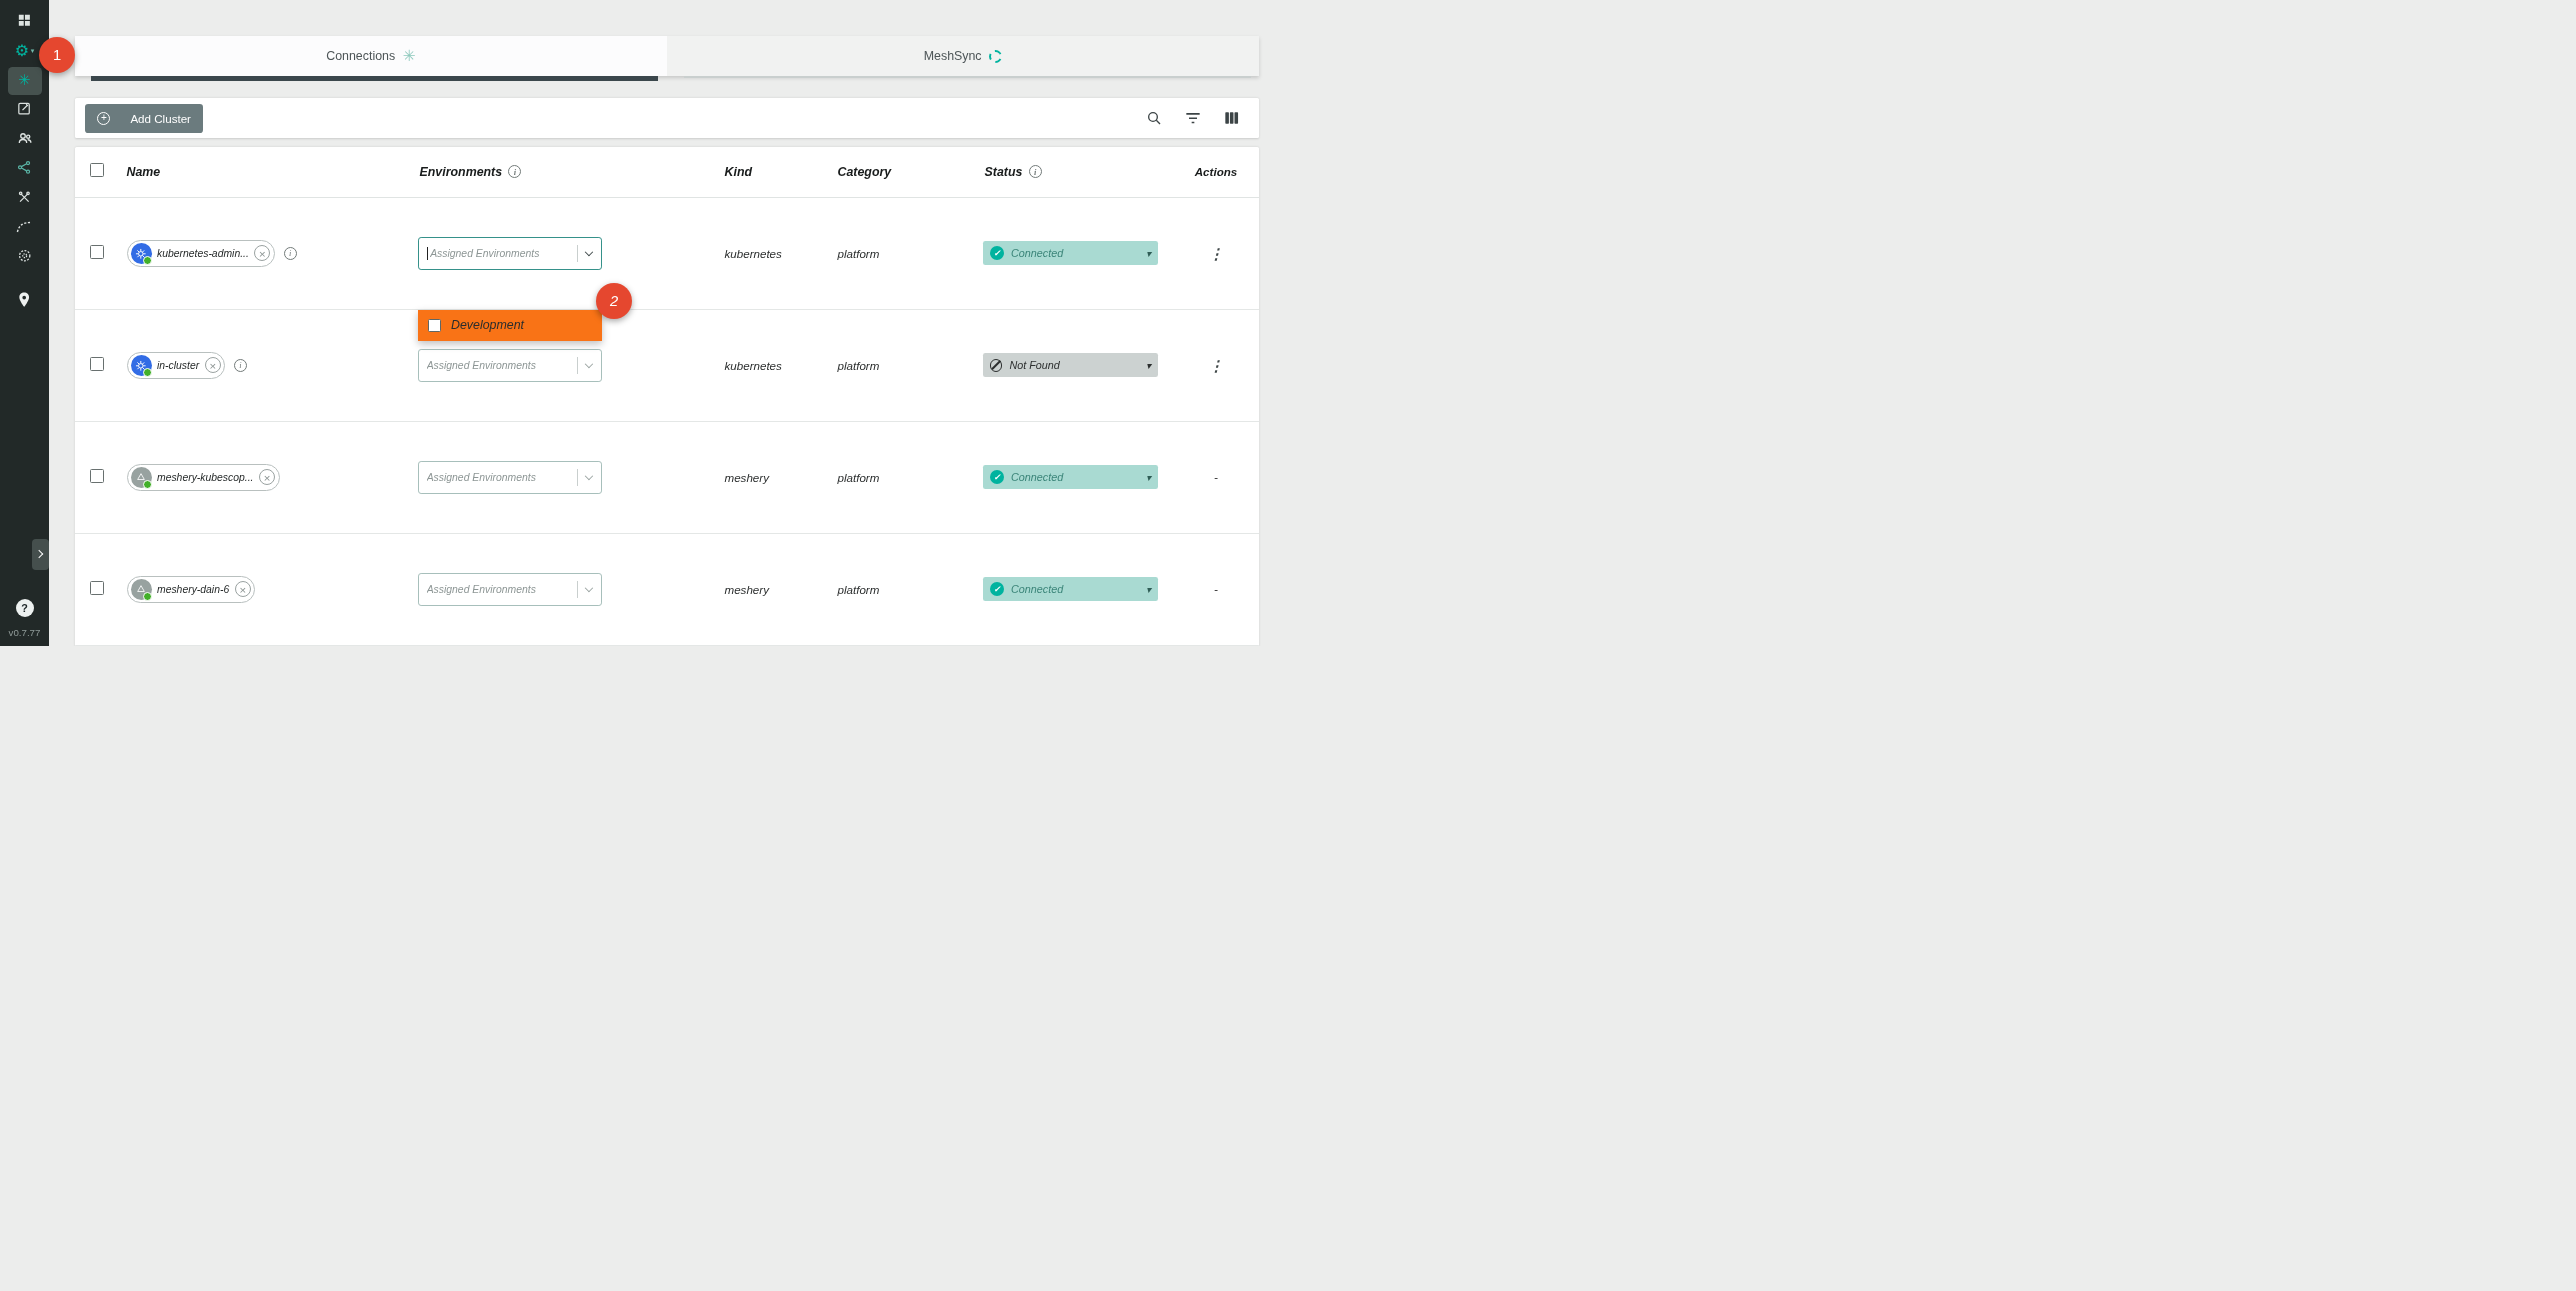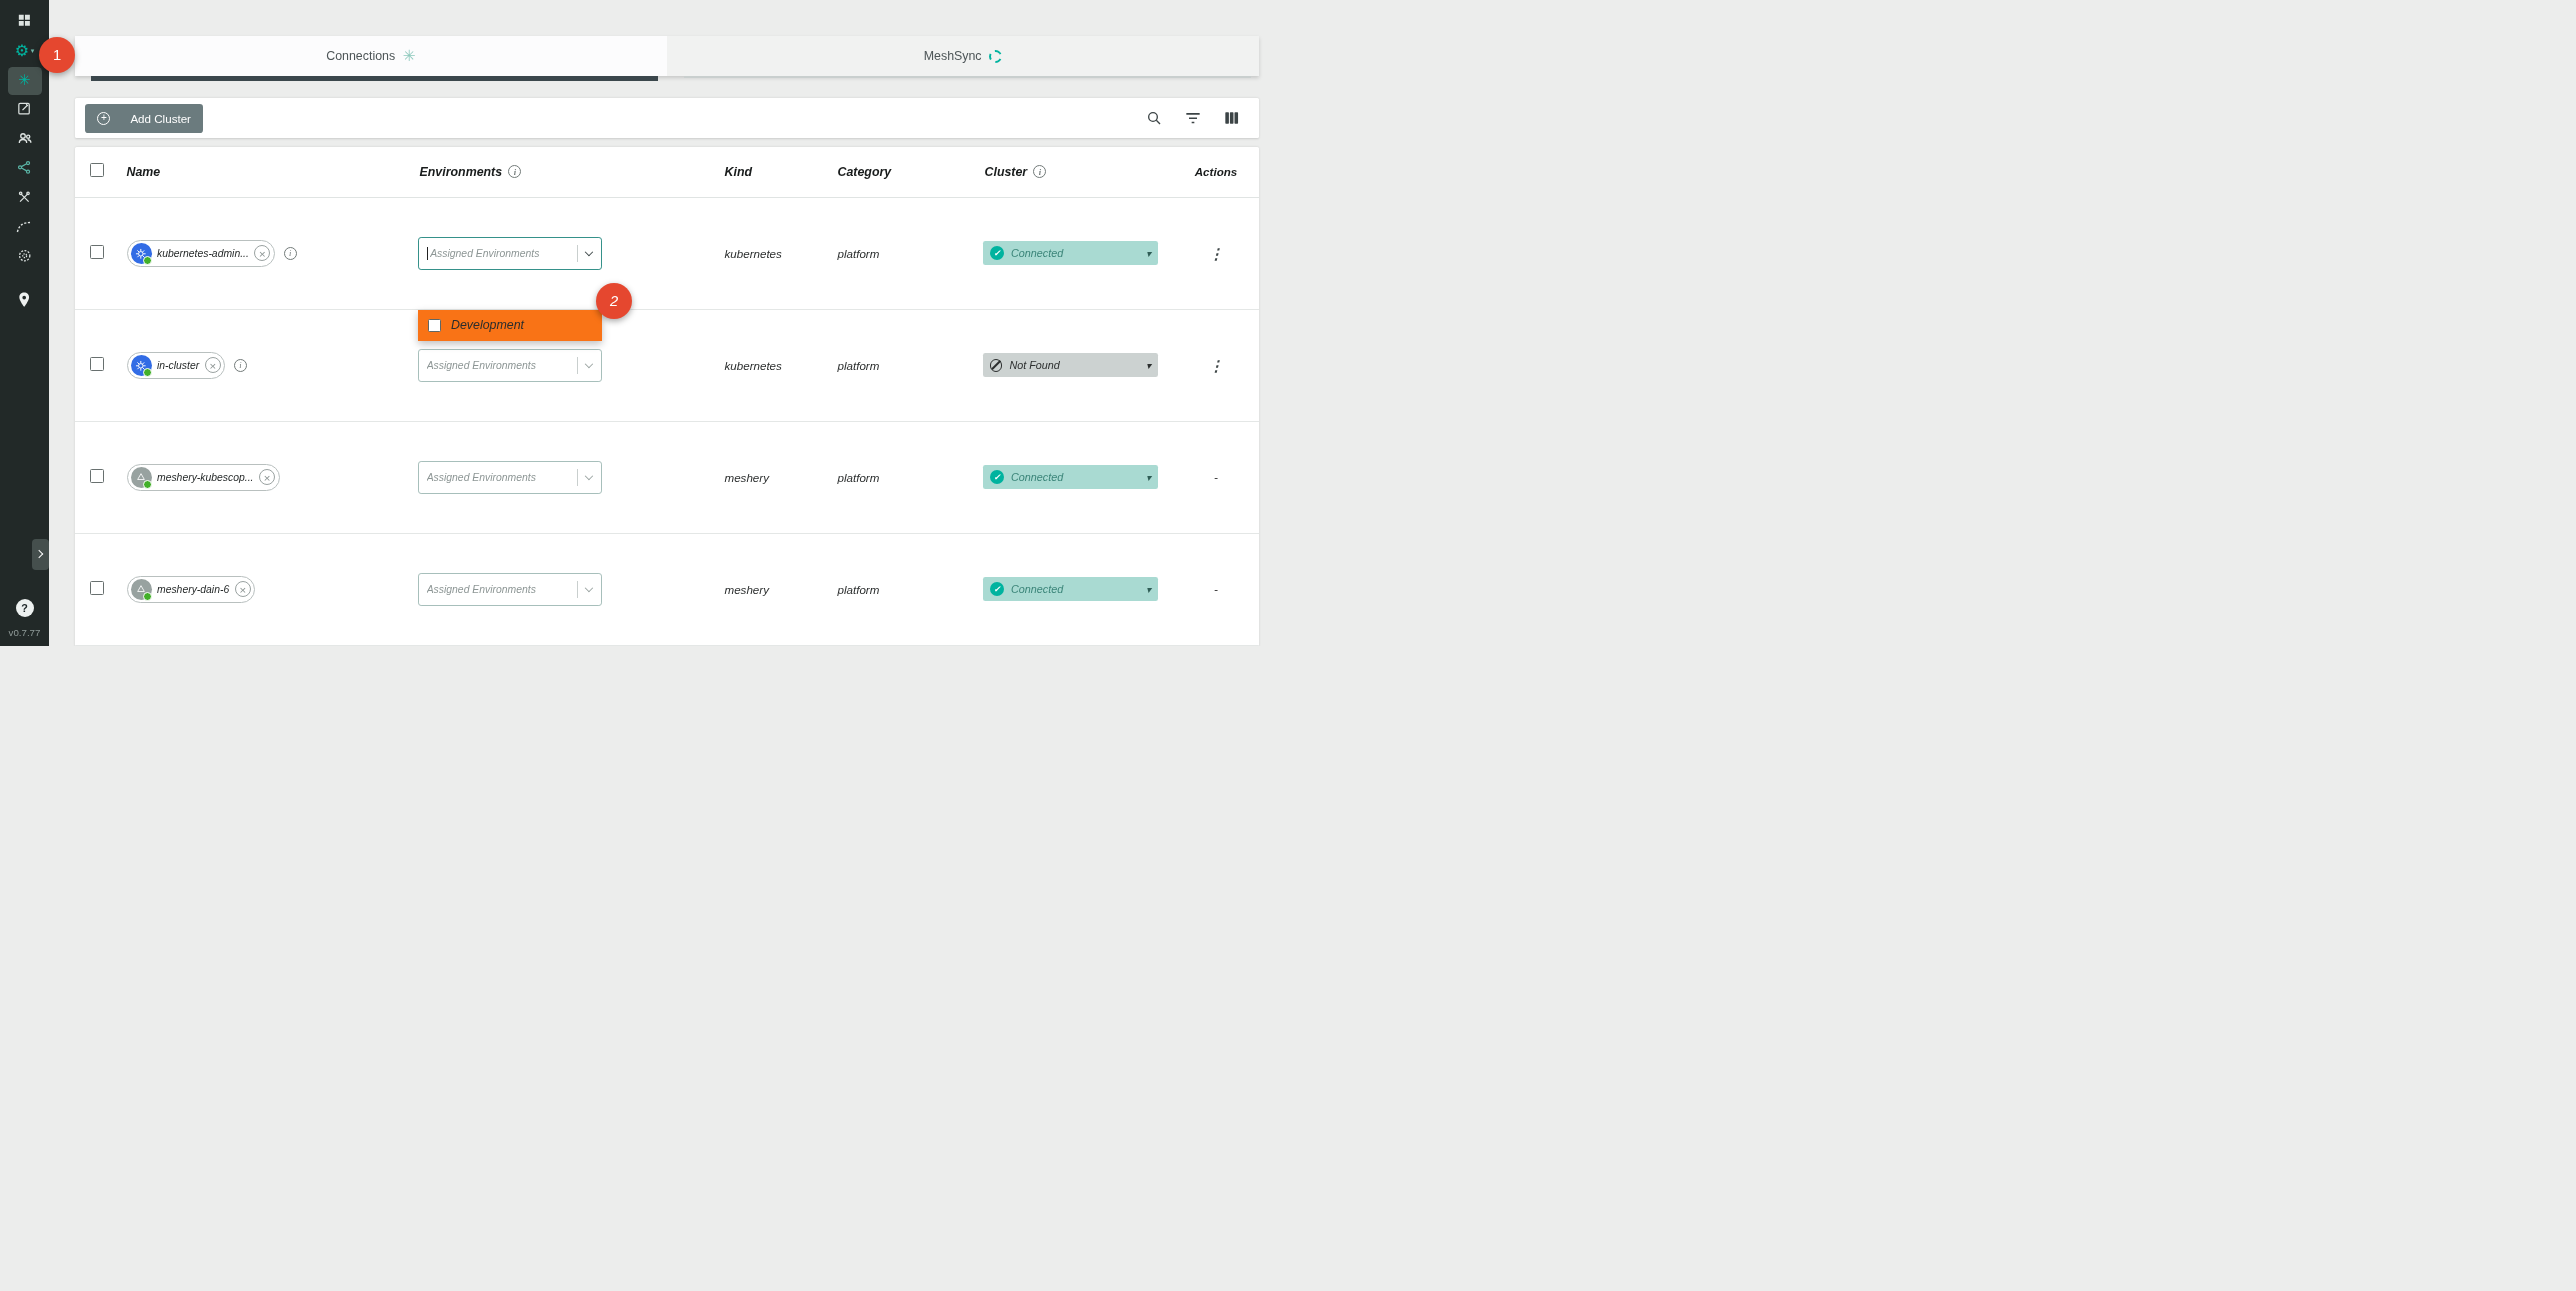--- a/index.html
+++ b/index.html
@@ -273,21 +273,21 @@
       <div class="grid-row thead">
         <span class="cell-check"><span class="cb"></span></span>
         <span class="th th-name">Name</span>
         <span class="th">
           <span>Environments</span>
           <span class="info-icon"></span>
         </span>
         <span class="th">Kind</span>
         <span class="th">Category</span>
         <span class="th">
-          <span>Cluster</span>
+          <span>Status</span>
           <span class="info-icon"></span>
         </span>
         <span class="th th-actions">Actions</span>
       </div>
 
       <div class="grid-row trow">
         <span class="cell-check"><span class="cb"></span></span>
         <span class="name-cell">
           <span class="chip">
             <span class="avatar k8s">

